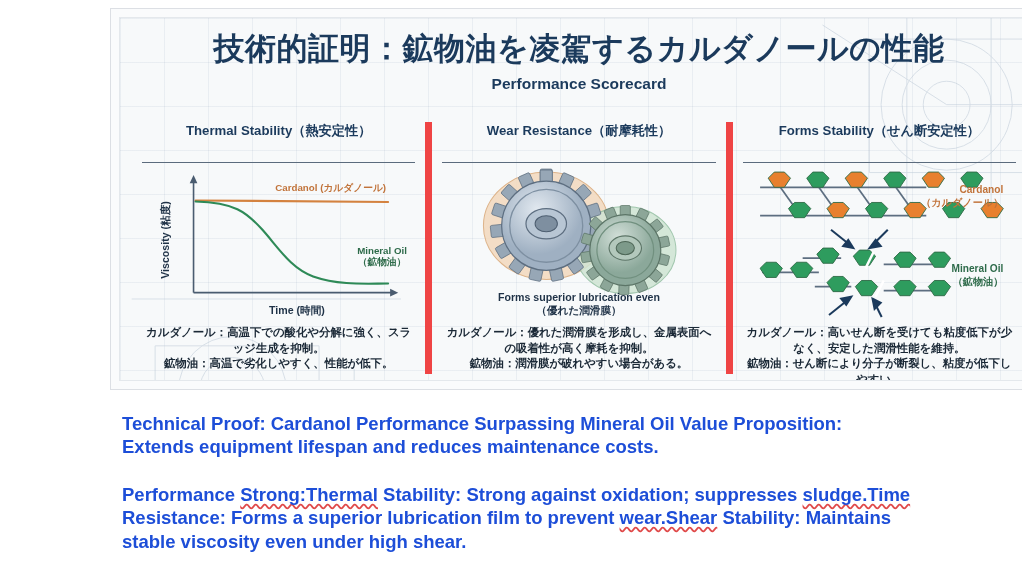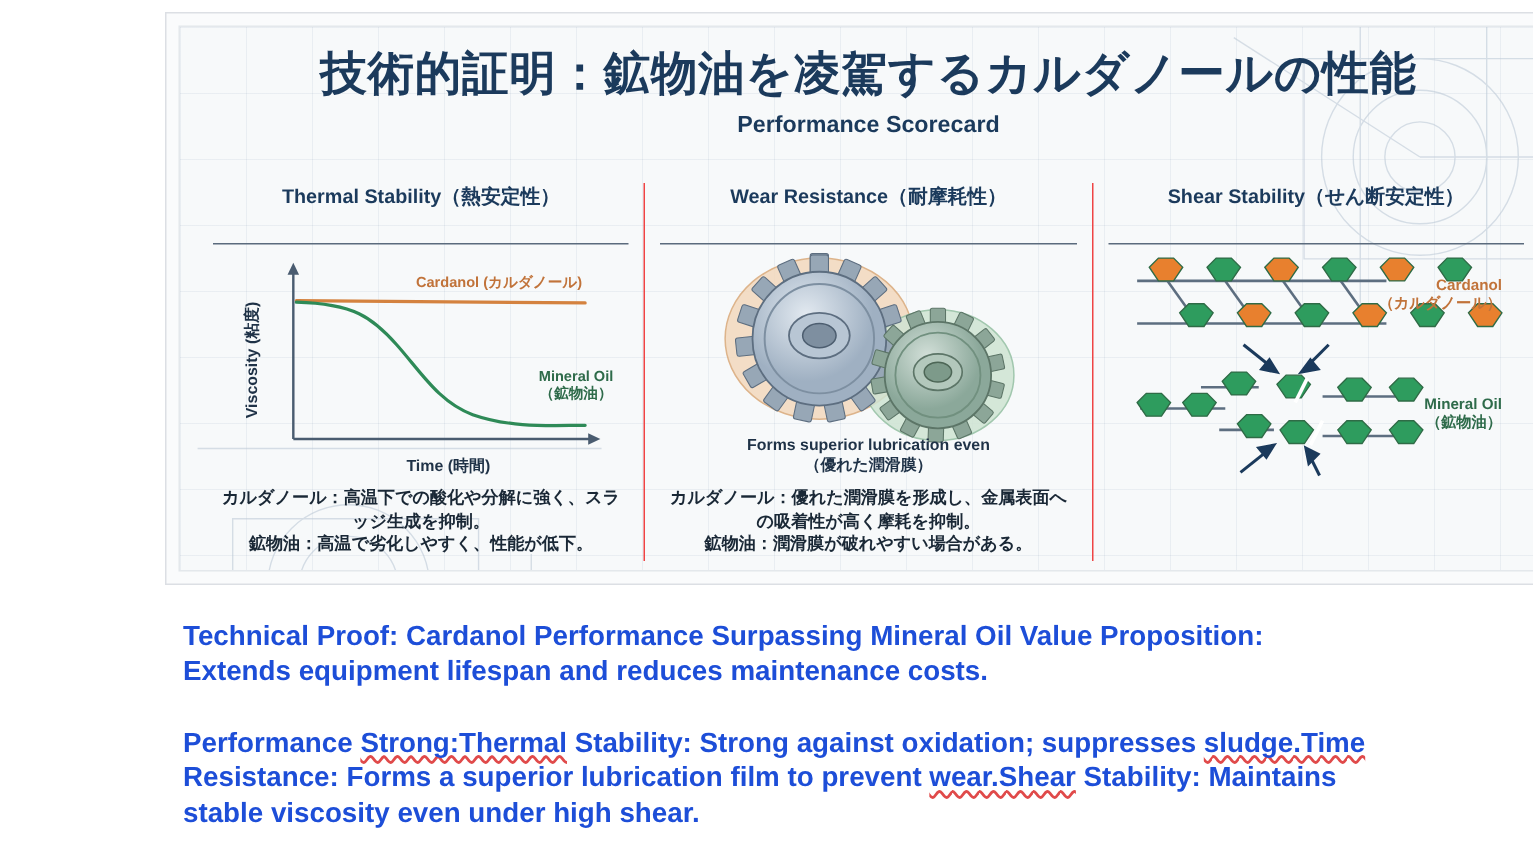--- a/index.html
+++ b/index.html
@@ -51,21 +51,21 @@
     margin-top: 8px;
   }
 
   
   #columns {
     position: absolute;
     left: 12px; right: 12px; top: 104px; bottom: 6px;
     display: flex;
   }
   .column { flex: 1; position: relative; padding: 0 8px; }
-  .column + .column { border-left: 1px solid #ef4444; }
+  .column + .column { border-left: 7px solid #ef4444; }
 
   .col-header {
     text-align: center;
     font-size: 13.2px; font-weight: bold; color: #1b3a5c;
     padding-bottom: 22px;
     border-bottom: 1.5px solid #5b6b7d;
     margin: 0 2px 0 2px;
     white-space: nowrap;
   }
 
@@ -246,21 +246,21 @@
         </div>
 
         <div class="col-body">
           <div class="body-text" style="white-space: pre-line;">カルダノール：優れた潤滑膜を形成し、金属表面への吸着性が高く摩耗を抑制。
 鉱物油：潤滑膜が破れやすい場合がある。</div>
           <div class="biz-value">ビジネス価値：機械部品の寿命延長、故障率の低減。</div>
         </div>
       </div>
 
       <div class="column">
-        <div class="col-header">Shear Stability（せん断安定性）</div>
+        <div class="col-header">Forms Stability（せん断安定性）</div>
 
         <div class="col-visual">
           <svg viewBox="0 0 248 150" width="100%" height="100%">
             <defs>
               <g id="hexShape">
                 <polygon points="11,0 16.5,5.5 16.5,13 11,18.5 5.5,18.5 0,13 0,5.5 5.5,0"></polygon>
               </g>
             </defs>
 
             <g>
@@ -327,20 +327,25 @@
               </g>
             </g>
 
             <text x="246" y="26" text-anchor="end" font-family="Liberation Sans, sans-serif" font-size="10" font-weight="bold" fill="#c1733a">Cardanol</text>
             <text x="246" y="38" text-anchor="end" font-family="Liberation Sans, sans-serif" font-size="10" font-weight="bold" fill="#c1733a">（カルダノール）</text>
             <text x="246" y="104" text-anchor="end" font-family="Liberation Sans, sans-serif" font-size="10" font-weight="bold" fill="#2e6b4a">Mineral Oil</text>
             <text x="246" y="116" text-anchor="end" font-family="Liberation Sans, sans-serif" font-size="10" font-weight="bold" fill="#2e6b4a">（鉱物油）</text>
           </svg>
         </div>
 
+        <div class="col-body">
+          <div class="body-text" style="white-space: pre-line;">カルダノール：高いせん断を受けても粘度低下が少なく、安定した潤滑性能を維持。
+鉱物油：せん断により分子が断裂し、粘度が低下しやすい。</div>
+
+        </div>
       </div>
 
     </div>
   </div>
 </div>
 
 <div id="caption-block">
   <p class="caption-para"><span>Technical Proof: Cardanol Performance Surpassing Mineral Oil Value Proposition: Extends equipment lifespan and reduces maintenance costs.</span></p>
   <p class="caption-para"><span>Performance </span><span class="spell-error">Strong:Thermal</span><span> Stability: Strong against oxidation; suppresses </span><span class="spell-error">sludge.Time</span><span> Resistance: Forms a superior lubrication film to prevent </span><span class="spell-error">wear.Shear</span><span> Stability: Maintains stable viscosity even under high shear.</span></p>
 </div>

